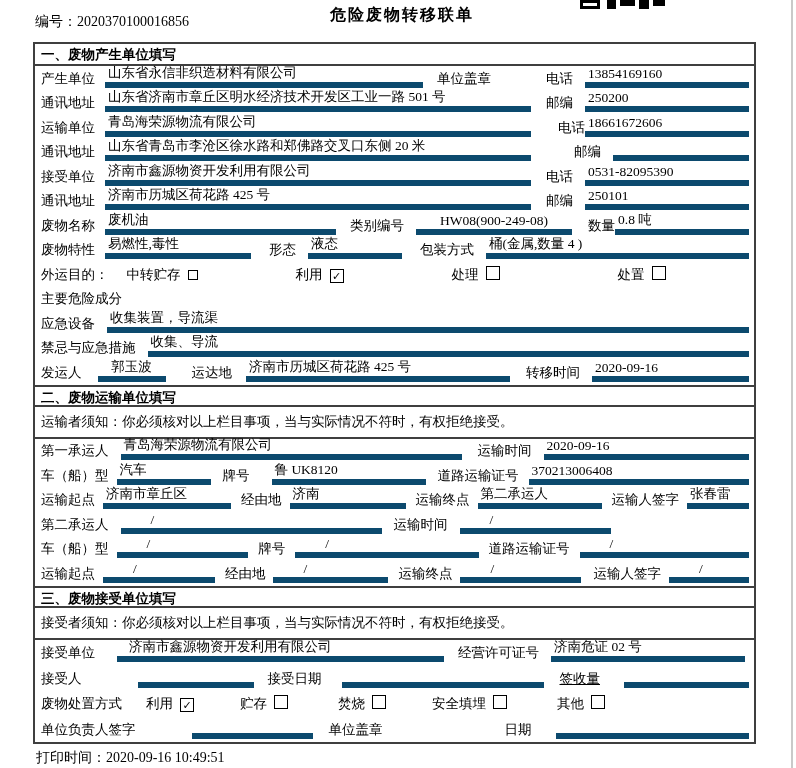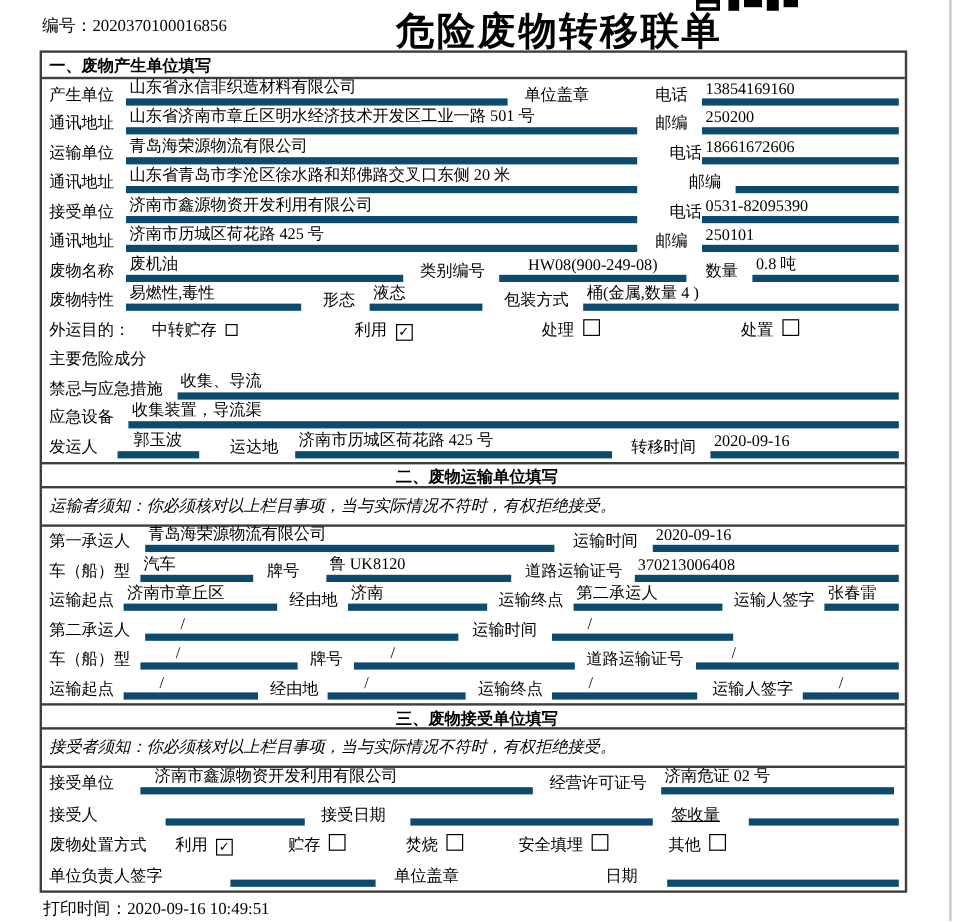--- a/index.html
+++ b/index.html
@@ -1,35 +1,35 @@
 <!DOCTYPE html>
 <html><head>
 <meta charset="utf-8">
 <style>
   html,body{margin:0;padding:0;background:#fff;}
   .sheet{position:relative;width:796px;height:768px;background:#fff;color:#000;
          font-family:"Liberation Serif","DejaVu Serif",serif;font-size:13.5px;overflow:hidden;}
   .edge-line{position:absolute;top:0;bottom:0;right:3px;width:2px;background:#c9c9c9;}
   
   .serial{position:absolute;left:35px;top:13px;font-size:14px;white-space:nowrap;}
-  .title{position:absolute;left:330px;top:5px;font-size:32px;font-weight:bold;letter-spacing:2px;
+  .title{position:absolute;left:330px;top:5px;font-size:16px;font-weight:bold;letter-spacing:2px;
          font-family:"Liberation Sans","DejaVu Sans",sans-serif;white-space:nowrap;}
   .qr{position:absolute;left:580px;top:0;height:9px;width:90px;}
   .qr span{position:absolute;top:0;height:9px;background:#000;display:block;}
   .qr .q1{left:0;width:20px;background:transparent;border:3px solid #000;box-sizing:border-box;}
   .qr .q2{left:27px;width:9px;}
   .qr .q3{left:40px;width:15px;height:6px;}
   .qr .q4{left:59px;width:10px;}
   .qr .q5{left:73px;width:12px;height:6px;}
   
   .ftable{position:absolute;left:33px;top:42px;width:723px;border:2px solid #3f3f3f;box-sizing:border-box;background:#fff;}
   .sec{height:22px;line-height:21px;font-weight:bold;padding-left:6px;border-bottom:2px solid #3f3f3f;
        font-family:"Liberation Sans","DejaVu Sans",sans-serif;font-size:13.5px;box-sizing:border-box;}
-  .sec.mid{border-top:2px solid #3f3f3f;text-align:center;}
-  .notice{height:32px;display:flex;align-items:center;padding-left:6px;border-bottom:2px solid #3f3f3f;box-sizing:border-box;font-style:italic;}
+  .sec.mid{border-top:2px solid #3f3f3f;}
+  .notice{height:32px;display:flex;align-items:center;padding-left:6px;border-bottom:2px solid #3f3f3f;box-sizing:border-box;}
   .r{display:flex;align-items:flex-end;height:24.5px;padding:0 5px 3px 6px;box-sizing:border-box;}
   .r3{height:25.5px;}
   .l{white-space:nowrap;}
   .v{border-bottom:6px solid #0c4a6e;white-space:nowrap;padding:0 3px;overflow:hidden;}
   .grow{flex:1 1 auto;}
   .slash{padding-left:30px;}
   .cb{display:inline-block;width:12px;height:12px;border:1px solid #000;margin-left:7px;
       font-size:11px;line-height:12px;text-align:center;vertical-align:-1px;}
   .cb.small{width:8px;height:8px;line-height:8px;}
   .opt{white-space:nowrap;}
@@ -81,37 +81,37 @@
       <span class="l">通讯地址</span>
       <span class="v" style="width:420px;margin-left:10px;">山东省青岛市李沧区徐水路和郑佛路交叉口东侧 20 米</span>
       <span class="l" style="margin-left:auto;">邮编</span>
       <span class="v" style="width:130px;margin-left:12px;"></span>
     </div>
 
     <div class="r">
       <span class="l">接受单位</span>
       <span class="v" style="width:420px;margin-left:10px;">济南市鑫源物资开发利用有限公司</span>
       <span class="l" style="margin-left:auto;">电话</span>
-      <span class="v" style="width:158px;">0531-82095390</span>
+      <span class="v" style="width:158px;margin-left:12px;">0531-82095390</span>
     </div>
 
     <div class="r">
       <span class="l">通讯地址</span>
       <span class="v" style="width:420px;margin-left:10px;">济南市历城区荷花路 425 号</span>
       <span class="l" style="margin-left:auto;">邮编</span>
       <span class="v" style="width:158px;margin-left:12px;">250101</span>
     </div>
 
     <div class="r">
       <span class="l">废物名称</span>
       <span class="v" style="width:225px;margin-left:10px;">废机油</span>
       <span class="l" style="margin-left:14px;">类别编号</span>
       <span class="v" style="width:150px;margin-left:12px;text-align:center;">HW08(900-249-08)</span>
       <span class="l" style="margin-left:16px;">数量</span>
-      <span class="v grow" style="margin-left:12px;">0.8 吨</span>
+      <span class="v grow" style="margin-left:0;">0.8 吨</span>
     </div>
 
     <div class="r">
       <span class="l">废物特性</span>
       <span class="v" style="width:140px;margin-left:10px;">易燃性,毒性</span>
       <span class="l" style="margin-left:18px;">形态</span>
       <span class="v" style="width:88px;margin-left:12px;">液态</span>
       <span class="l" style="margin-left:18px;text-align:center;">包装方式</span>
       <span class="v grow" style="margin-left:12px;">桶(金属,数量 4 )</span>
     </div>
@@ -122,27 +122,27 @@
       <span class="opt" style="margin-left:98px;"><span>利用</span><span class="cb">✓</span></span>
       <span class="opt" style="margin-left:108px;"><span>处理</span><span class="cb"></span></span>
       <span class="opt" style="margin-left:118px;"><span>处置</span><span class="cb"></span></span>
     </div>
 
     <div class="r">
       <span class="l">主要危险成分</span>
     </div>
 
     <div class="r">
+      <span class="l">应急设备</span>
+      <span class="v grow" style="margin-left:12px;">收集装置，导流渠</span>
+    </div>
+
+    <div class="r">
       <span class="l">禁忌与应急措施</span>
       <span class="v grow" style="margin-left:12px;">收集、导流</span>
-    </div>
-
-    <div class="r">
-      <span class="l">应急设备</span>
-      <span class="v grow" style="margin-left:12px;">收集装置，导流渠</span>
     </div>
 
     <div class="r">
       <span class="l">发运人</span>
       <span class="v" style="width:62px;margin-left:16px;text-align:center;">郭玉波</span>
       <span class="l" style="margin-left:26px;">运达地</span>
       <span class="v" style="width:258px;margin-left:14px;">济南市历城区荷花路 425 号</span>
       <span class="l" style="margin-left:16px;">转移时间</span>
       <span class="v grow" style="margin-left:12px;">2020-09-16</span>
     </div>

